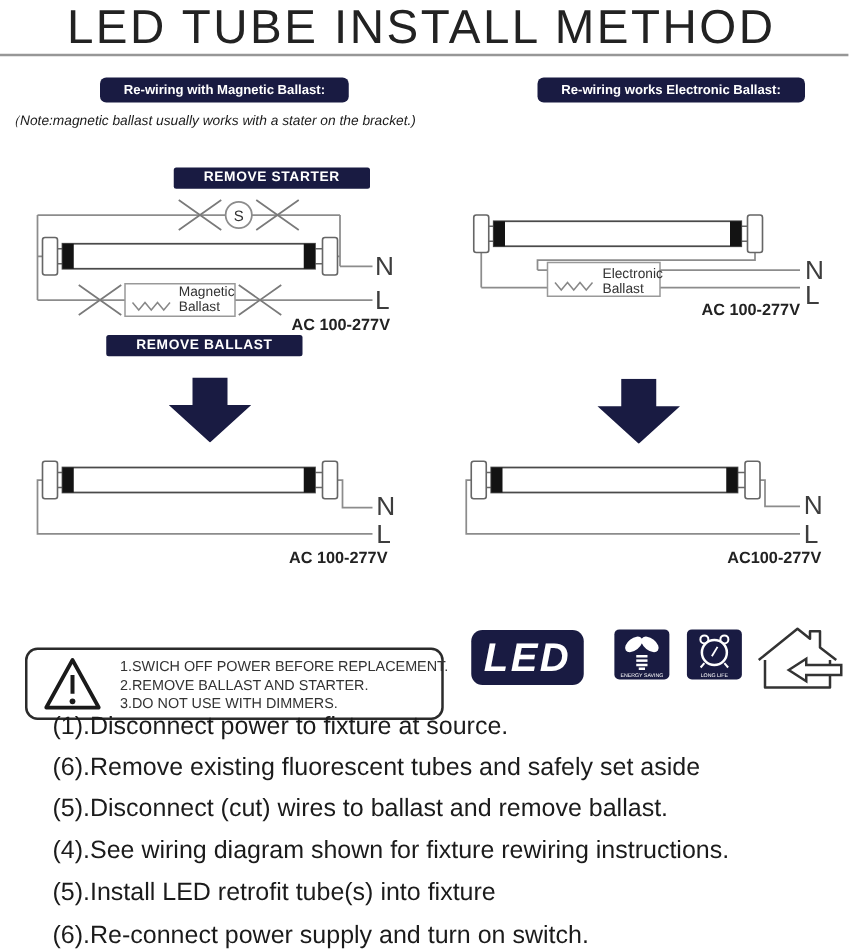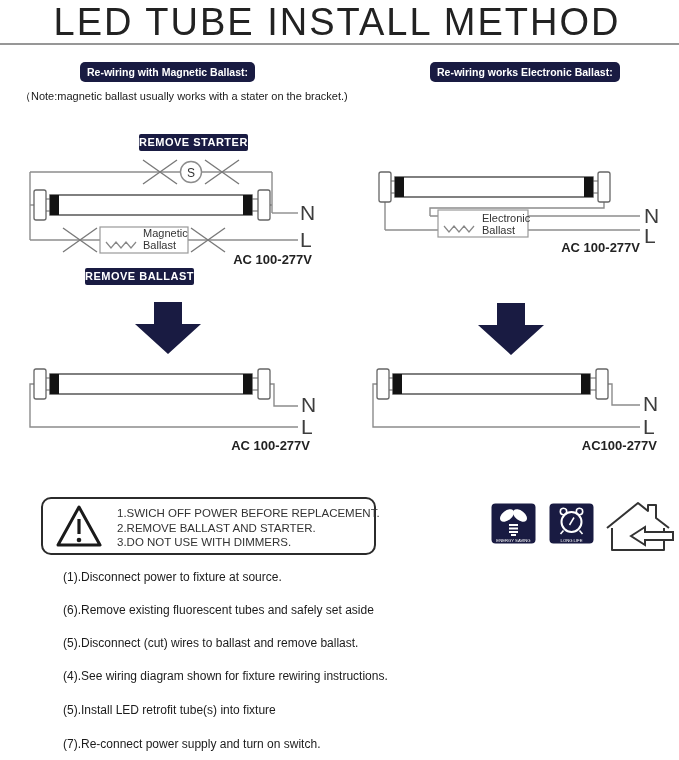--- a/index.html
+++ b/index.html
@@ -3,31 +3,31 @@
 <meta charset="utf-8">
 <style>
   html,body{margin:0;padding:0;background:#fff;}
   #page{position:relative;width:679px;height:760px;background:#fff;overflow:hidden;
         font-family:"Liberation Sans",sans-serif;}
   .abs{position:absolute;}
   .title{left:0;top:0;width:674px;text-align:center;font-size:38px;line-height:44px;
          color:#222;letter-spacing:2px;white-space:nowrap;}
   .divider{left:0;top:43px;width:679px;height:2px;background:#979797;}
   .pill{background:#191b42;color:#fff;font-weight:bold;font-size:10.5px;line-height:14px;
-        padding:3px 7px;border-radius:5px;white-space:nowrap;}
+        padding:3px 19px;border-radius:5px;white-space:nowrap;}
   .tag{background:#191b42;color:#fff;font-weight:bold;font-size:11px;line-height:13px;
-       padding:2px 0;border-radius:2px;letter-spacing:.5px;white-space:nowrap;}
-  .note{left:20px;top:89px;font-size:11px;color:#1a1a1a;white-space:nowrap;}
+       padding:2px 24px;border-radius:2px;letter-spacing:.5px;white-space:nowrap;}
+  .note{left:5px;top:89px;font-size:11px;color:#1a1a1a;white-space:nowrap;font-style:italic;}
   svg text{font-family:"Liberation Sans",sans-serif;}
-  .warnbox{left:20px;top:497px;width:331px;height:54px;border:2px solid #2b2b2b;border-radius:10px;margin-left:21px;}
+  .warnbox{left:20px;top:518px;width:331px;height:54px;border:2px solid #2b2b2b;border-radius:10px;}
   .warntext{left:74px;top:7px;font-size:11.5px;line-height:14.5px;color:#333;white-space:nowrap;}
   .led{left:377px;top:504px;width:90px;height:44px;background:#191b42;border-radius:9px;
        color:#fff;font-size:32px;font-weight:bold;font-style:italic;text-align:center;
        line-height:44px;letter-spacing:2px;}
-  .step{left:42px;font-size:12px;color:#1b1b1b;white-space:nowrap;margin-left:21px;}
+  .step{left:42px;font-size:20px;color:#1b1b1b;white-space:nowrap;}
 </style>
 </head>
 <body>
 
 <div id="page">
 
   <div class="abs title">LED TUBE INSTALL METHOD</div>
   <div class="abs divider"></div>
 
   <div class="abs pill" style="left:80px;top:62px">Re-wiring with Magnetic Ballast:</div>
@@ -152,20 +152,21 @@
       <line x1="24" y1="15" x2="24" y2="30" stroke="#1a1a1a" stroke-width="3.2"></line>
       <circle cx="24" cy="36" r="2.3" fill="#1a1a1a"></circle>
     </svg>
     <div class="abs warntext">
       <div>1.SWICH OFF POWER BEFORE REPLACEMENT.</div>
       <div>2.REMOVE BALLAST AND STARTER.</div>
       <div>3.DO NOT USE WITH DIMMERS.</div>
     </div>
   </div>
 
+  <div class="abs led">LED</div>
 
   <svg class="abs" style="left:491px;top:503px" width="45" height="41" viewBox="0 0 45 41">
     <rect x="0.5" y="0.5" width="44" height="40" rx="4" fill="#191b42"></rect>
     <g>
       <ellipse cx="16" cy="12.5" rx="8" ry="4.8" fill="#fff" transform="rotate(-38 16 12.5)"></ellipse>
       <ellipse cx="29" cy="12.5" rx="8" ry="4.8" fill="#fff" transform="rotate(38 29 12.5)"></ellipse>
       <rect x="18" y="21" width="9" height="2" fill="#fff"></rect>
       <rect x="18" y="24.5" width="9" height="2" fill="#fff"></rect>
       <rect x="18" y="28" width="9" height="2" fill="#fff"></rect>
       <rect x="20" y="31" width="5" height="2" fill="#fff"></rect>
@@ -193,16 +194,16 @@
     </g>
     <polygon points="30,38 44,29 44,34 72,34 72,42 44,42 44,47" fill="#fff" stroke="#333" stroke-width="2"></polygon>
   </svg>
 
   <div>
     <div class="abs step" style="top:570px">(1).Disconnect power to fixture at source.</div>
     <div class="abs step" style="top:603px">(6).Remove existing fluorescent tubes and safely set aside</div>
     <div class="abs step" style="top:636px">(5).Disconnect (cut) wires to ballast and remove ballast.</div>
     <div class="abs step" style="top:669px">(4).See wiring diagram shown for fixture rewiring instructions.</div>
     <div class="abs step" style="top:703px">(5).Install LED retrofit tube(s) into fixture</div>
-    <div class="abs step" style="top:737px">(7).Re-connect power supply and turn on switch.</div>
+    <div class="abs step" style="top:737px">(6).Re-connect power supply and turn on switch.</div>
   </div>
 
 </div>
 
 </body></html>

